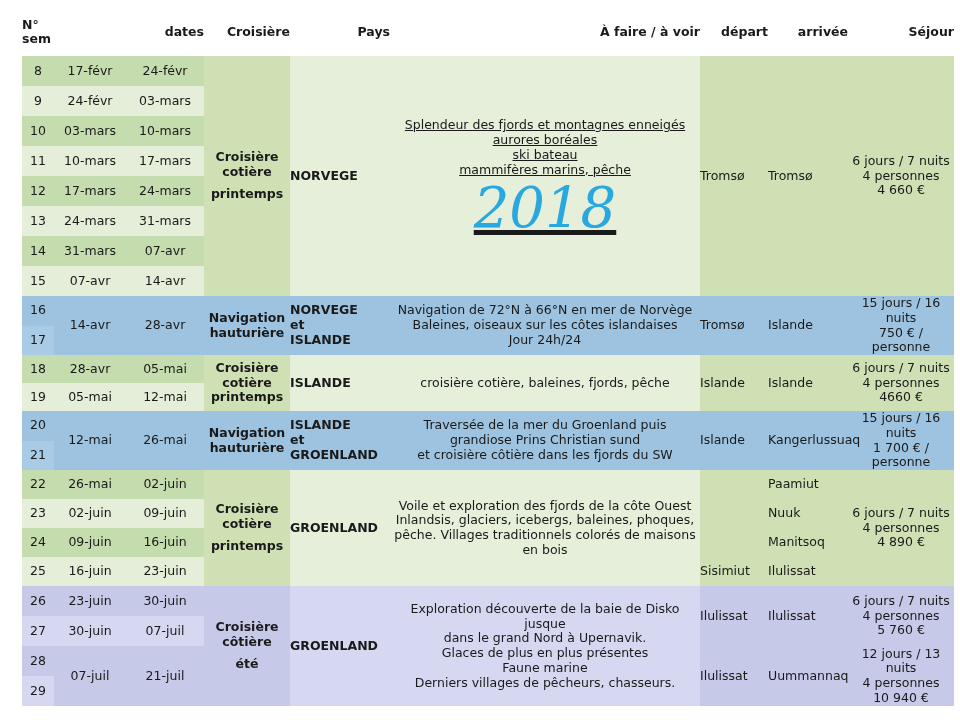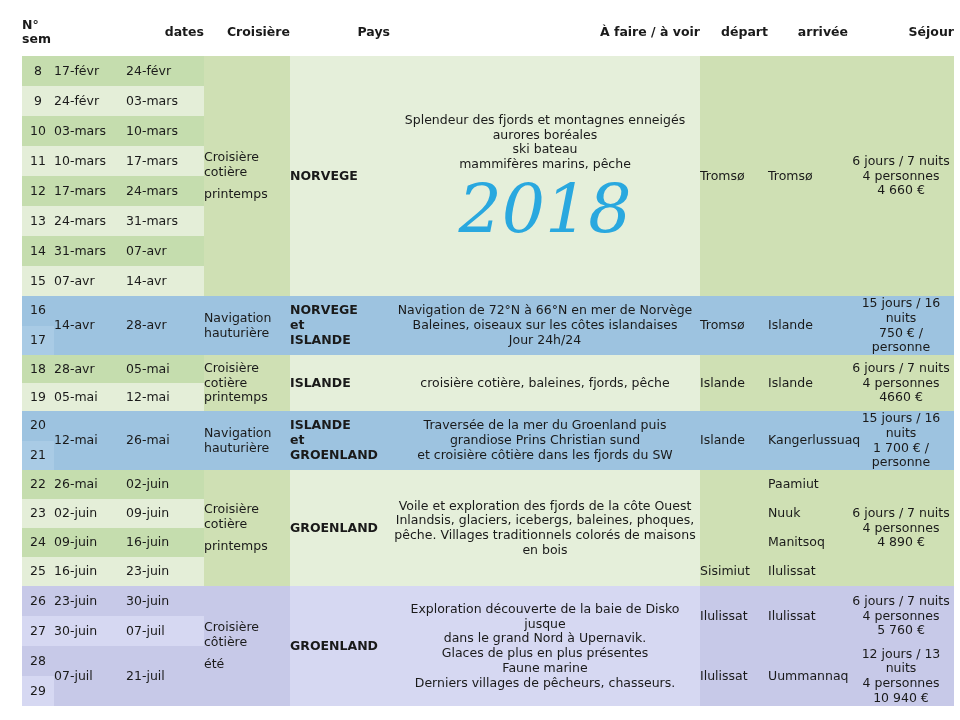--- a/index.html
+++ b/index.html
@@ -54,43 +54,43 @@
   .g-dark{background:#c5ddae;}
   .g-light{background:#e4eed8;}
   .g-mid{background:#cfe0b4;}
   .g-pale{background:#e5efda;}
   .b-dark{background:#9dc3e0;margin-left:8px;}
   .b-light{background:#a9cbe5;}
   .p-dark{background:#c7c9e8;}
   .p-light{background:#d6d8f2;}
 
   .num{text-align:center;font-size:12.5px;}
-  .dt{font-size:12.5px;}
-  .cruise{text-align:left;font-size:12.5px;line-height:1.35;}
+  .dt{text-align:center;font-size:12.5px;}
+  .cruise{text-align:center;font-size:12.5px;line-height:1.35;font-weight:bold;}
   .cruise .gap{display:block;height:8px;}
   .pays{text-align:left;font-weight:bold;font-size:12.5px;line-height:1.25;}
   .faire{text-align:center;font-size:12.5px;line-height:1.3;padding:0 6px;}
   .place{font-size:12.5px;}
   .sej{text-align:center;font-size:12.5px;line-height:1.3;}
 
   
-  .brandcell{position:relative;}
+  .brandcell{position:relative;text-decoration:underline;}
   .brand{
     font-family:"DejaVu Serif","Liberation Serif",serif;
     font-style:italic;
     font-size:34px;
     color:#29a8df;
     text-align:center;
     white-space:nowrap;
     line-height:1;
   }
   .year{
     font-family:"DejaVu Serif","Liberation Serif",serif;
     font-style:italic;
-    font-size:68px;
+    font-size:56px;
     color:#29a8df;
     text-align:center;
     line-height:0.9;
     margin-top:6px;
   }
   .norv-desc{display:block;}
 </style>
 </head>
 <body>
 

